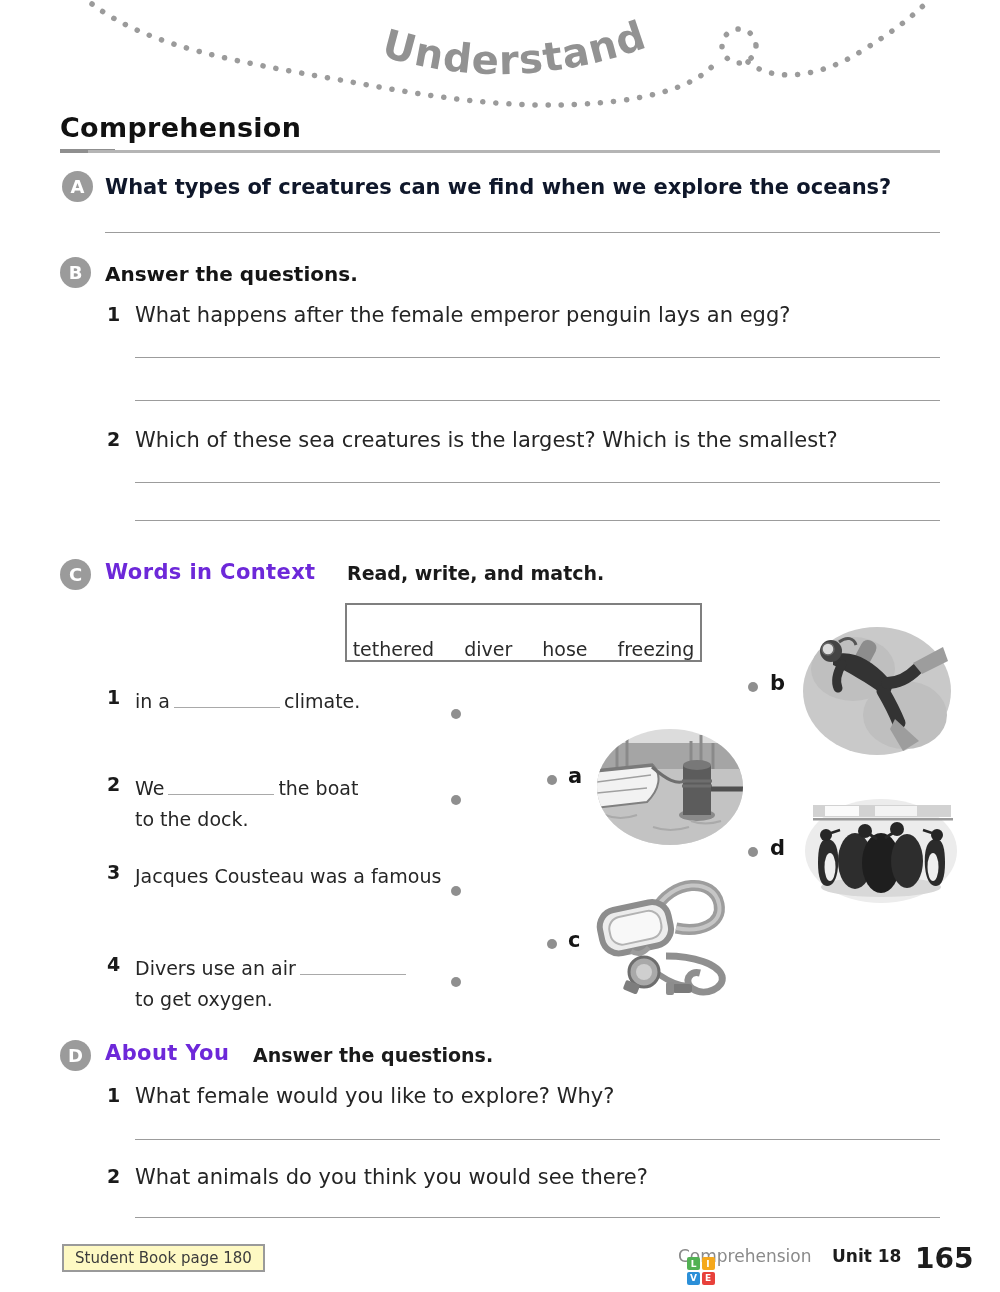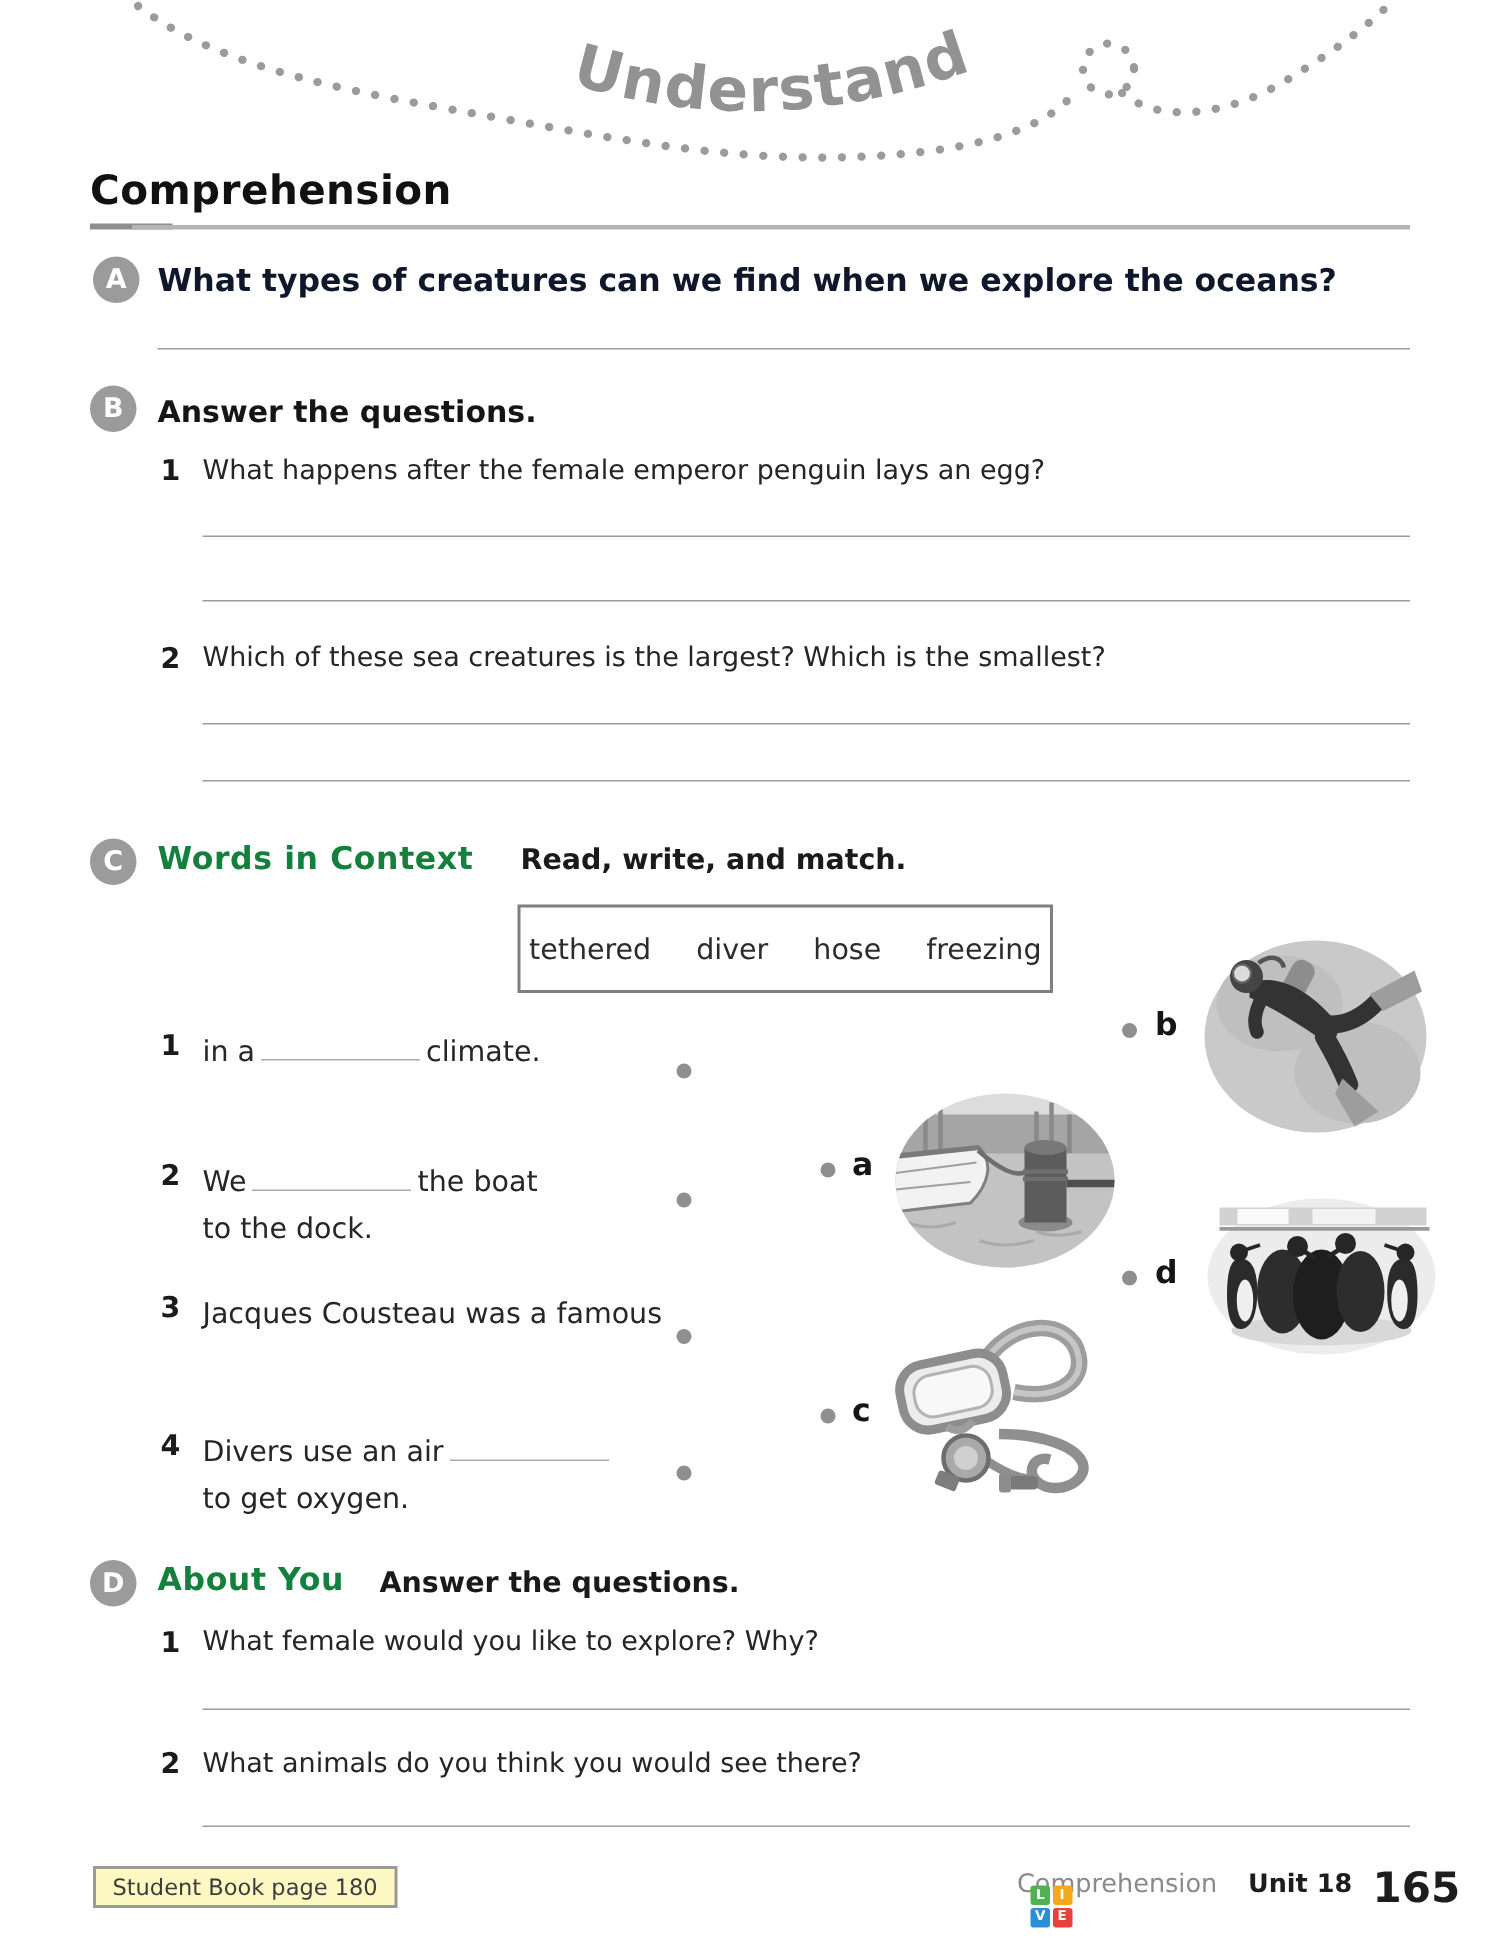--- a/index.html
+++ b/index.html
@@ -9,26 +9,26 @@
   
   .dots{fill:none;stroke:#9b9b9b;stroke-width:5.5;stroke-linecap:round;stroke-dasharray:0.1 13;}
   .banner-text{font-family:"DejaVu Sans",sans-serif;font-size:40px;font-weight:800;fill:#929292;letter-spacing:1px;}
   
   .h1{font-size:27px;font-weight:800;color:#111;letter-spacing:.3px;}
   .rule{height:3px;background:#b5b5b5;}
   .rule-dark{height:4px;background:#8f8f8f;}
   .badge{width:31px;height:31px;border-radius:50%;background:#9b9b9b;color:#fff;
          display:flex;align-items:center;justify-content:center;font-size:18px;font-weight:800;}
   .sec-title{font-size:20px;font-weight:700;color:#151515;}
-  .sec-title-heavy{font-size:21px;font-weight:800;color:#15803d;letter-spacing:.4px;text-align:right;}
+  .sec-title-heavy{font-size:21px;font-weight:800;color:#6d28d9;letter-spacing:.4px;text-align:right;}
   .q-num{font-size:19px;font-weight:700;color:#1b1b1b;}
-  .q-text{font-size:18px;font-weight:500;color:#252525;}
+  .q-text{font-size:21px;font-weight:500;color:#252525;}
   .ans-line{border-bottom:1.6px solid #9c9c9c;height:1px;}
   
-  .word-box{border:2.5px solid #7f7f7f;display:flex;align-items:center;justify-content:center;gap:30px;}
+  .word-box{border:2.5px solid #7f7f7f;display:flex;align-items:flex-end;justify-content:center;gap:30px;}
   .word-chip{font-size:19px;color:#2b2b2b;}
   
   .c-item{display:flex;width:356px;}
   .c-item .q-num{width:28px;flex:none;}
   .c-lines{font-size:19px;font-weight:500;color:#262626;line-height:31px;}
   .blank{display:inline-block;width:106px;border-bottom:1.5px solid #a9a9a9;height:17px;vertical-align:baseline;margin:0 4px;}
   .match-dot{width:10px;height:10px;border-radius:50%;background:#8f8f8f;}
   .match-letter{font-size:21px;font-weight:800;color:#151515;}
   
   .book-box{border:2px solid #9a9a9a;padding:3px 11px;font-size:15px;color:#3c3c3c;background:#fef9c3;}

